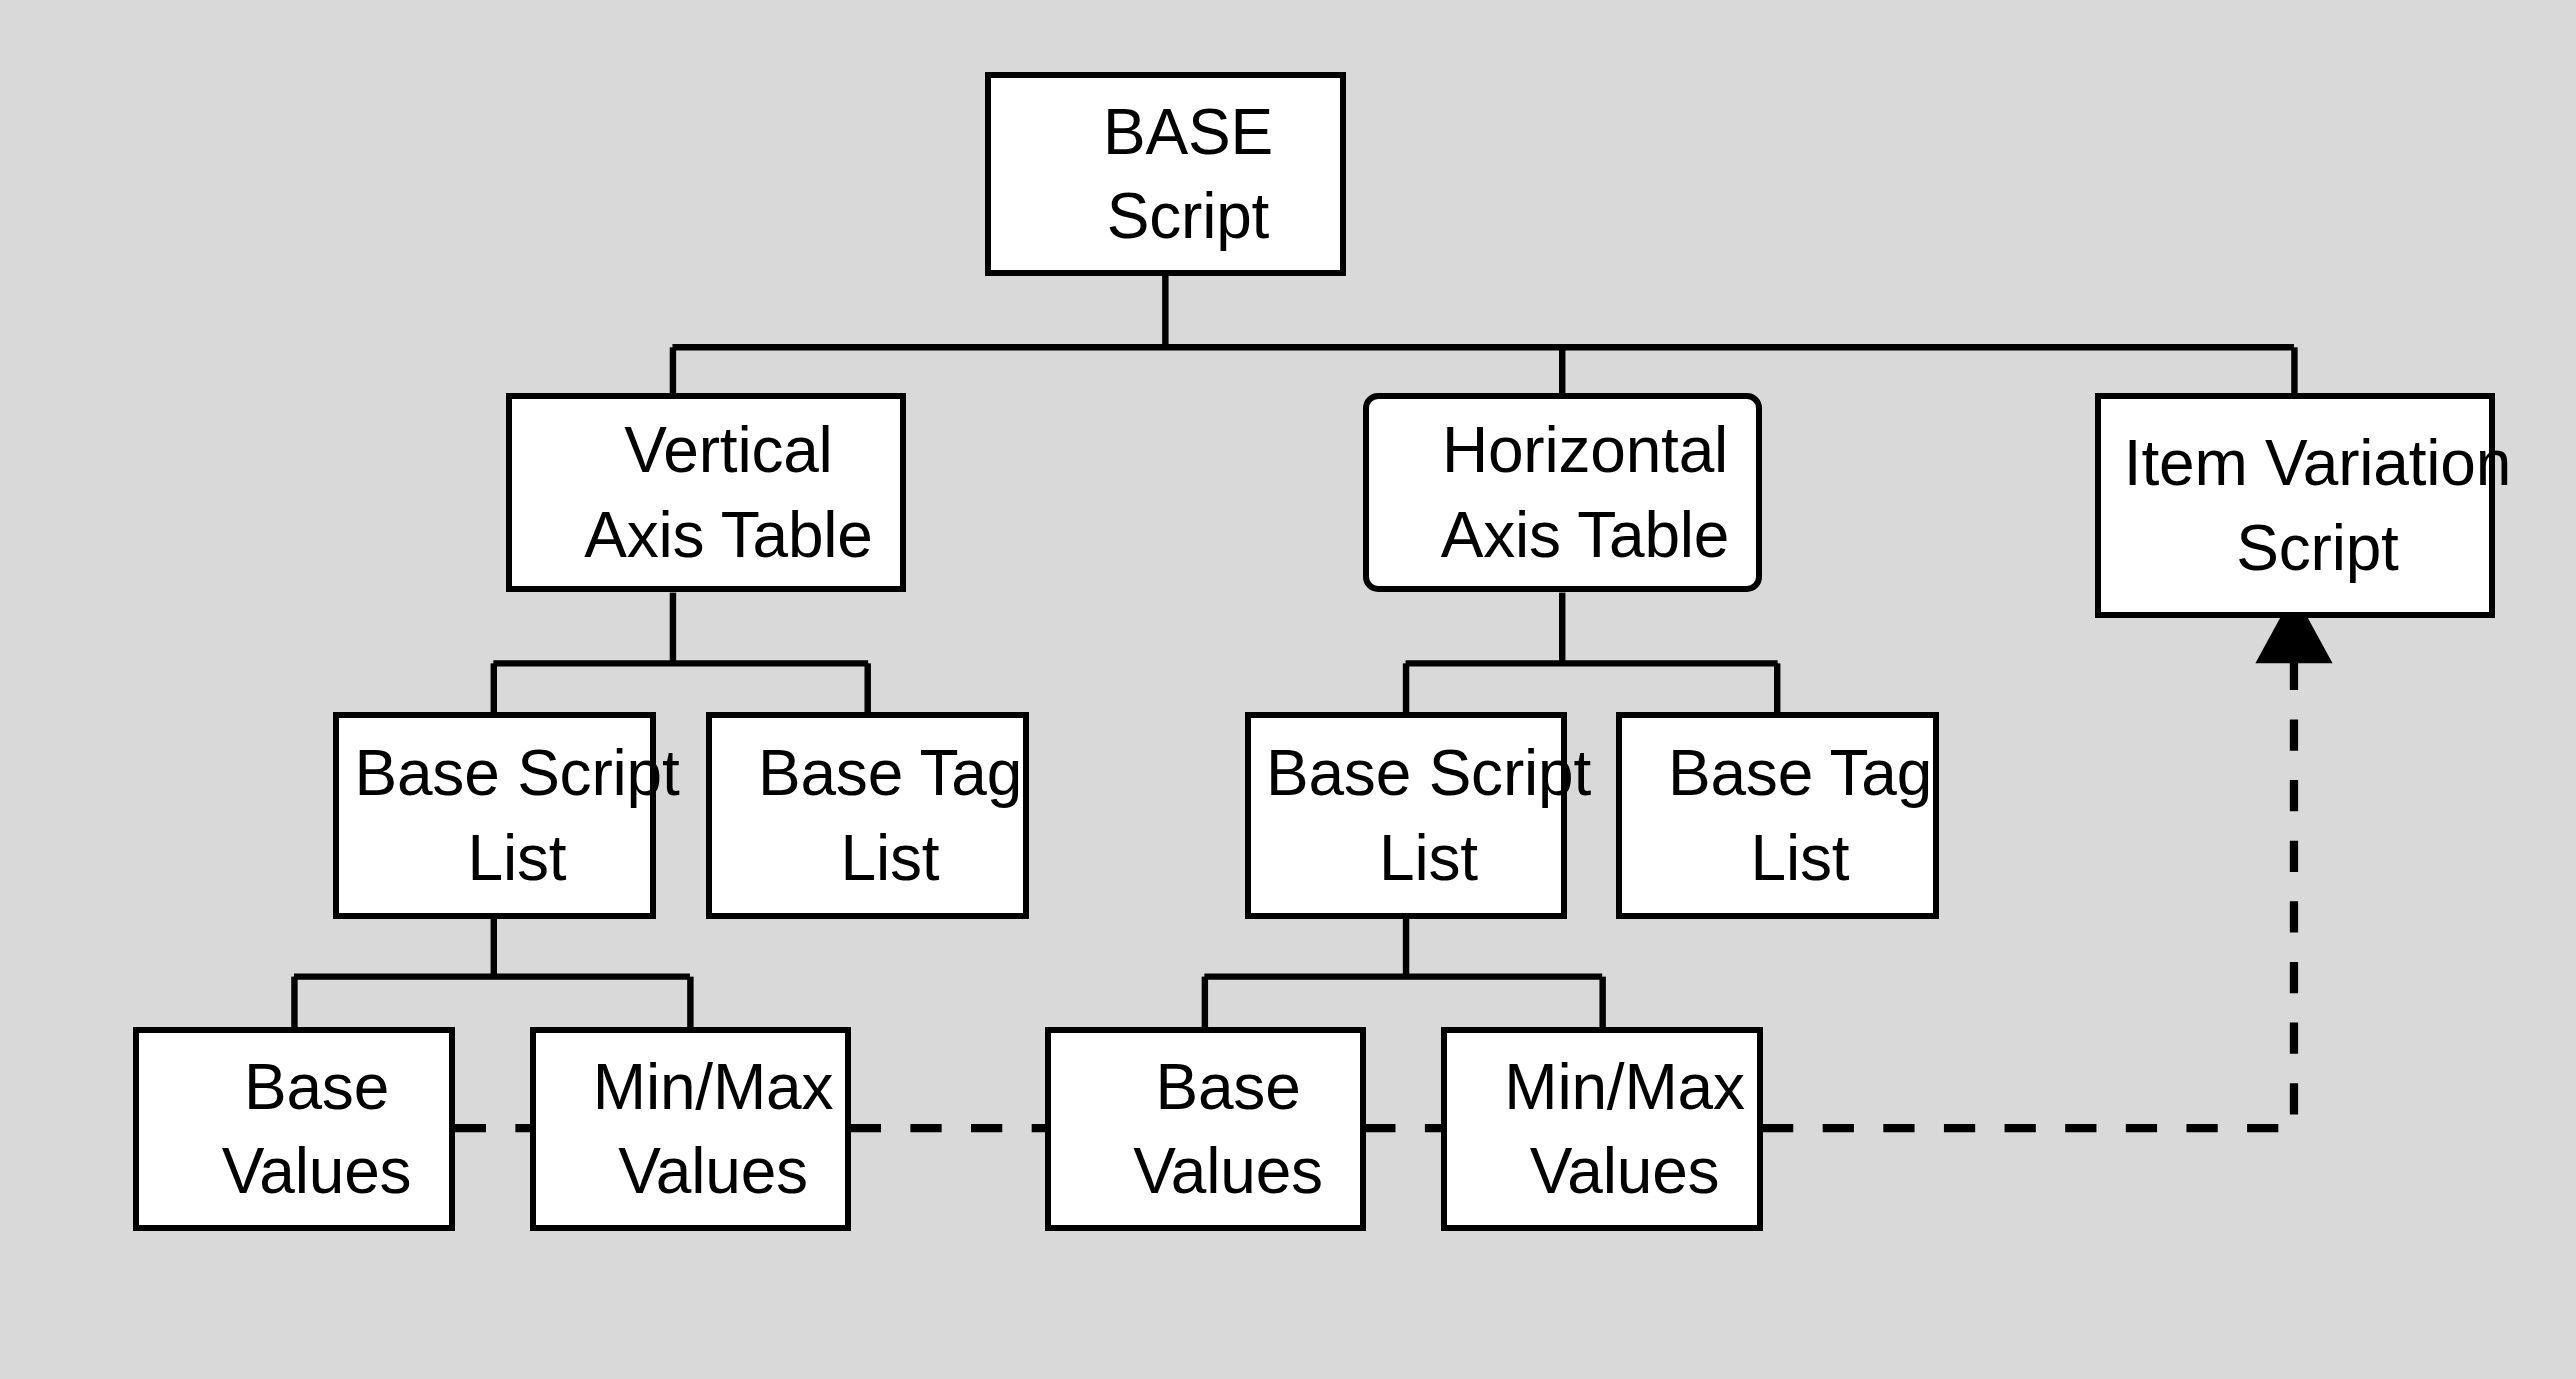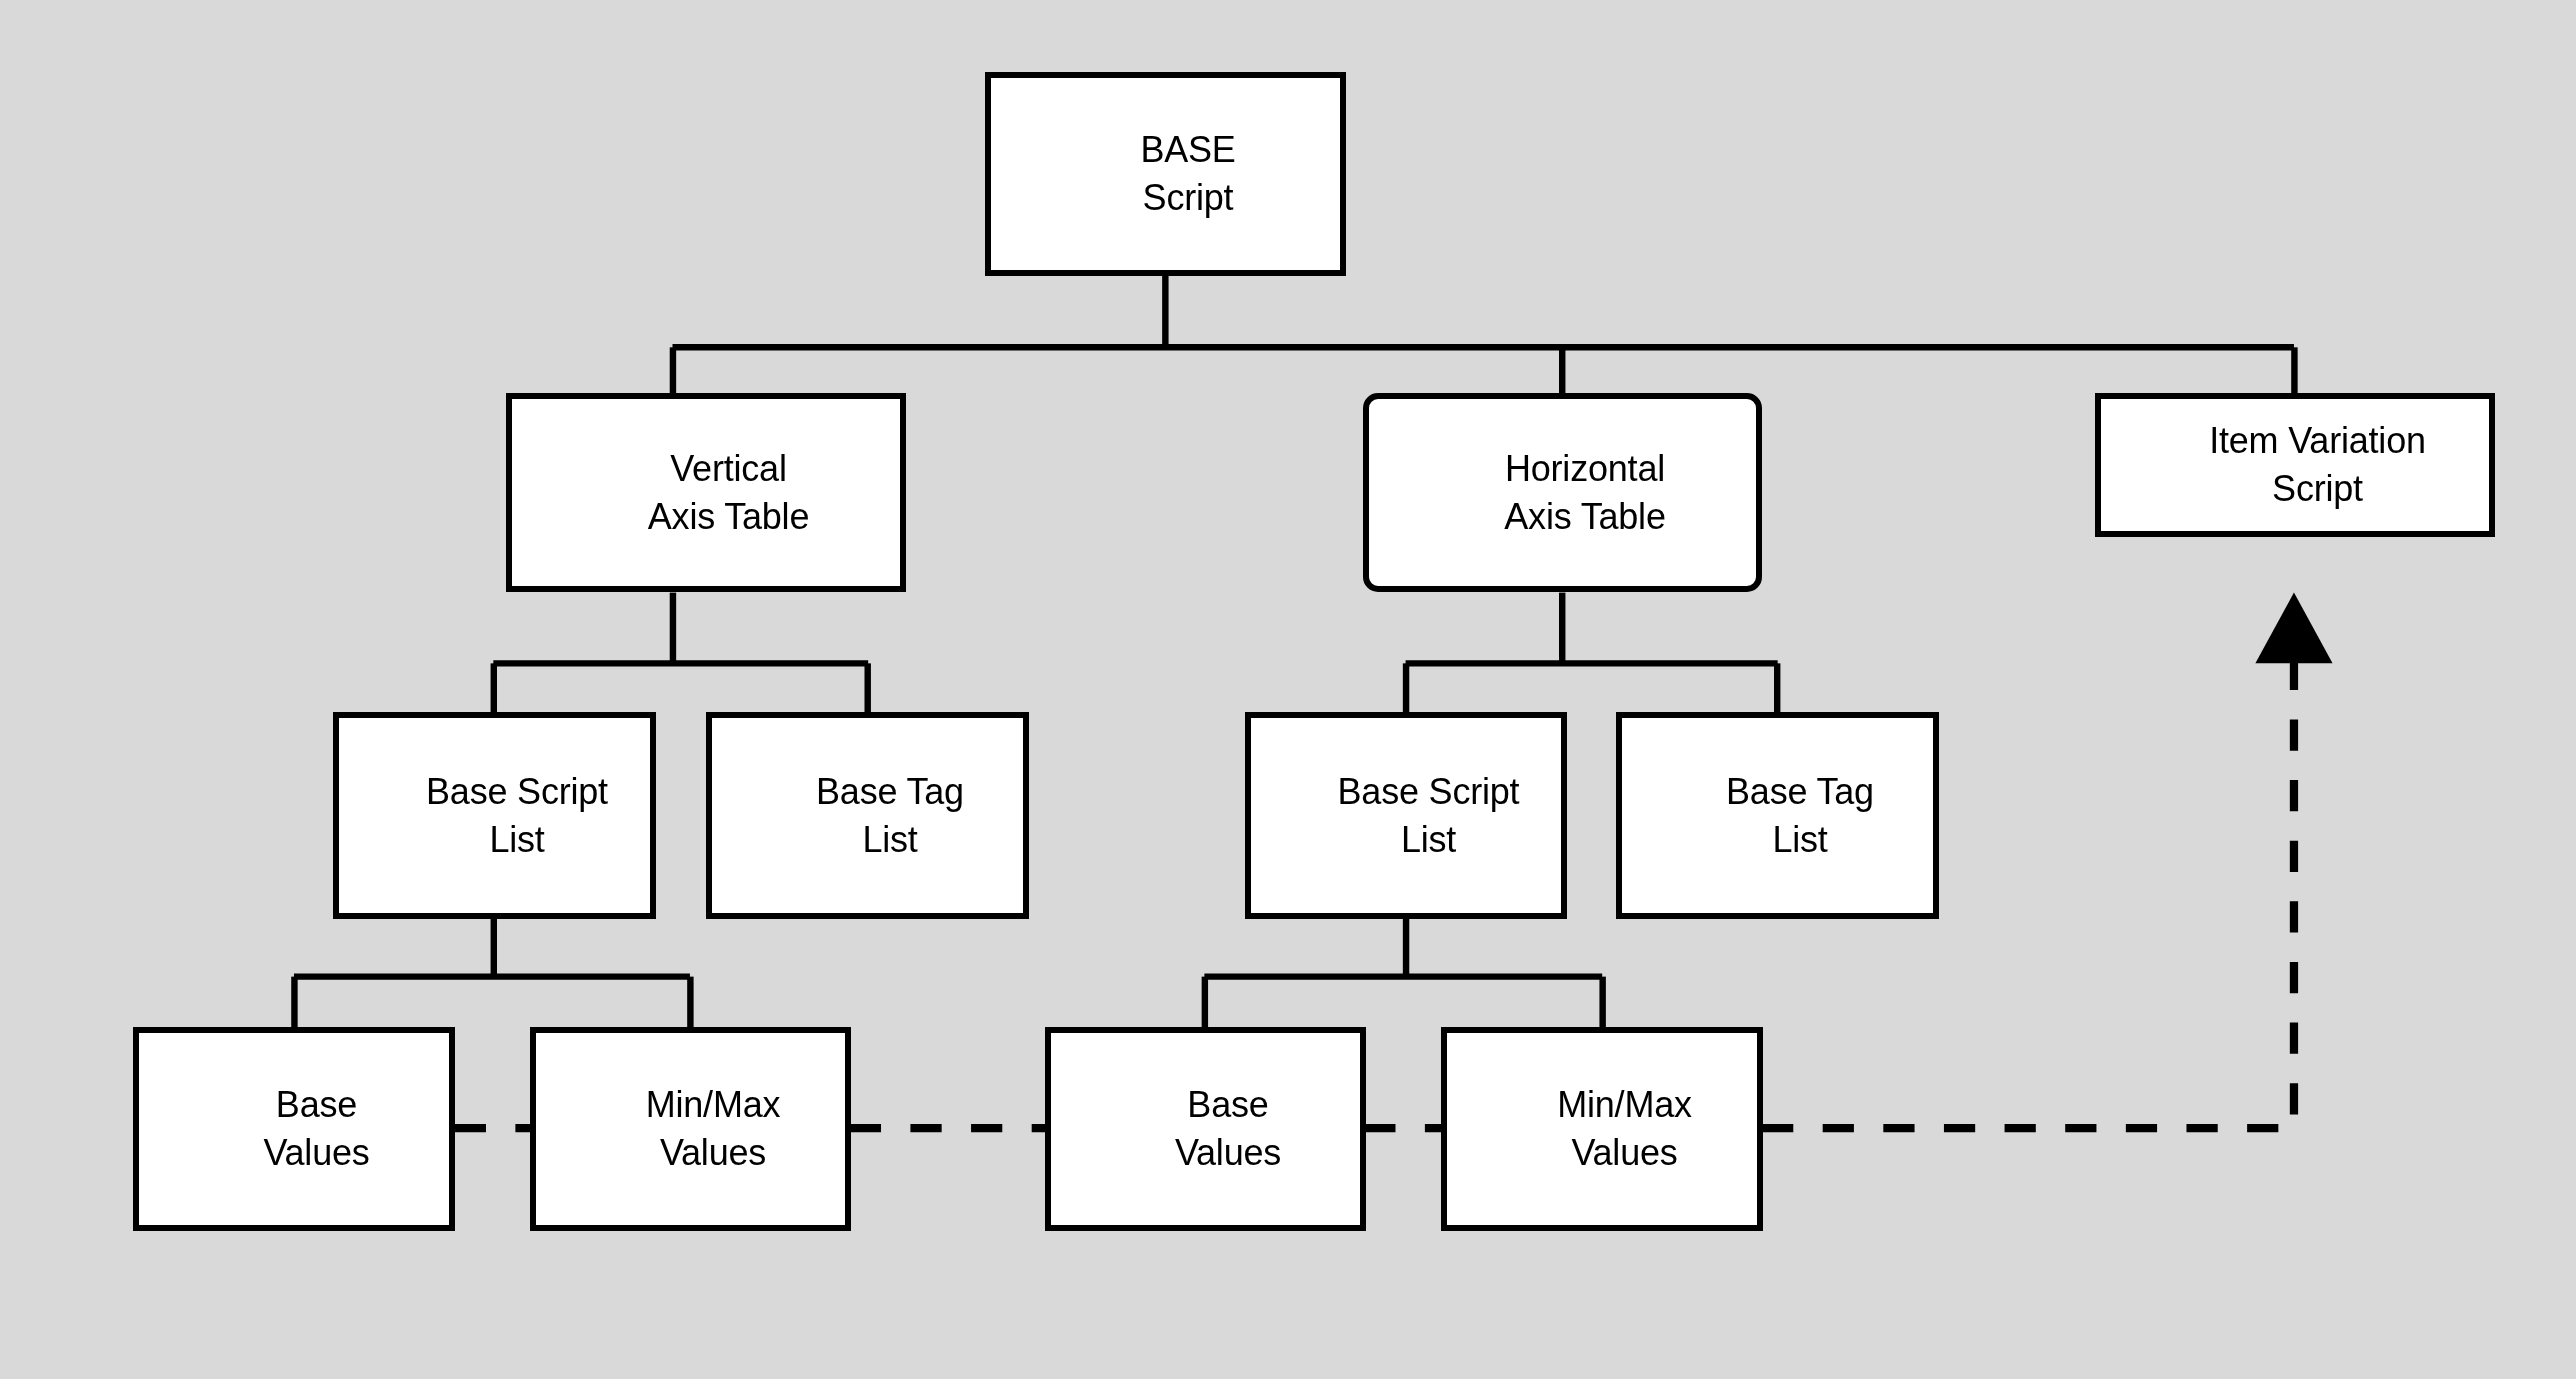--- a/index.html
+++ b/index.html
@@ -19,21 +19,21 @@
     position: absolute;
     box-sizing: border-box;
     background: #ffffff;
     border: 6.4px solid #000000;
     display: flex;
     flex-direction: column;
     align-items: center;
     justify-content: center;
     text-align: center;
     color: #000000;
-    font-size: 36px;
+    font-size: 64px;
     line-height: 1.32;
     letter-spacing: -0.2px;
     padding-left: 45px;
   }
   .node .line { display: block; white-space: nowrap; }
   svg.wires {
     position: absolute;
     left: 0;
     top: 0;
     width: 2576px;
@@ -96,21 +96,21 @@
   <div class="node" style="left:473px; top:393px; width:400px; height:199px;margin-left:33px;">
     <span class="line">Vertical</span>
     <span class="line">Axis Table</span>
   </div>
 
   <div class="node" style="left:1363px; top:393px; width:399px; height:199px;border-radius:15px;">
     <span class="line">Horizontal</span>
     <span class="line">Axis Table</span>
   </div>
 
-  <div class="node" style="left:2095px; top:393px; width:400px; height:144px;text-align:right;">
+  <div class="node" style="left:2095px; top:393px; width:400px; height:225px;text-align:right;">
     <span class="line">Item Variation</span>
     <span class="line">Script</span>
   </div>
 
   <div class="node" style="left:333px; top:712px; width:323px; height:207px;">
     <span class="line">Base Script</span>
     <span class="line">List</span>
   </div>
 
   <div class="node" style="left:706px; top:712px; width:323px; height:207px;">

